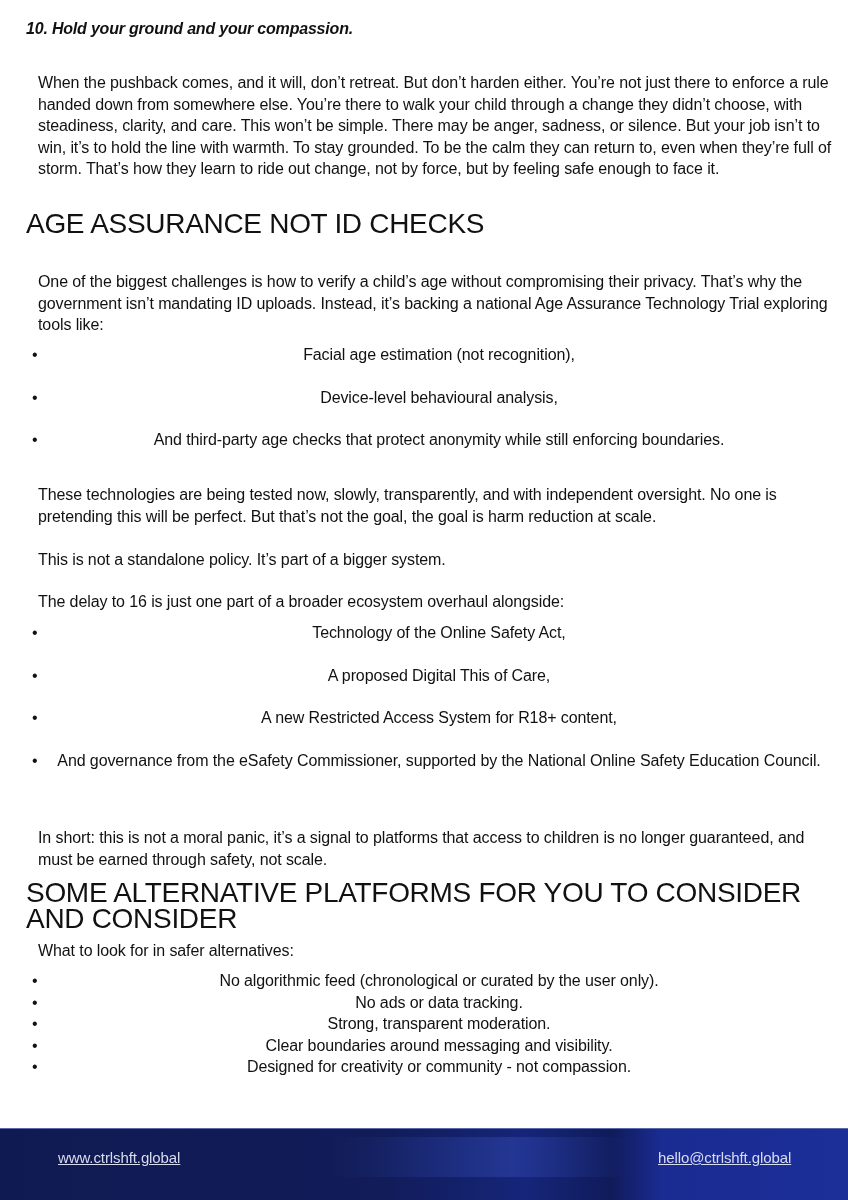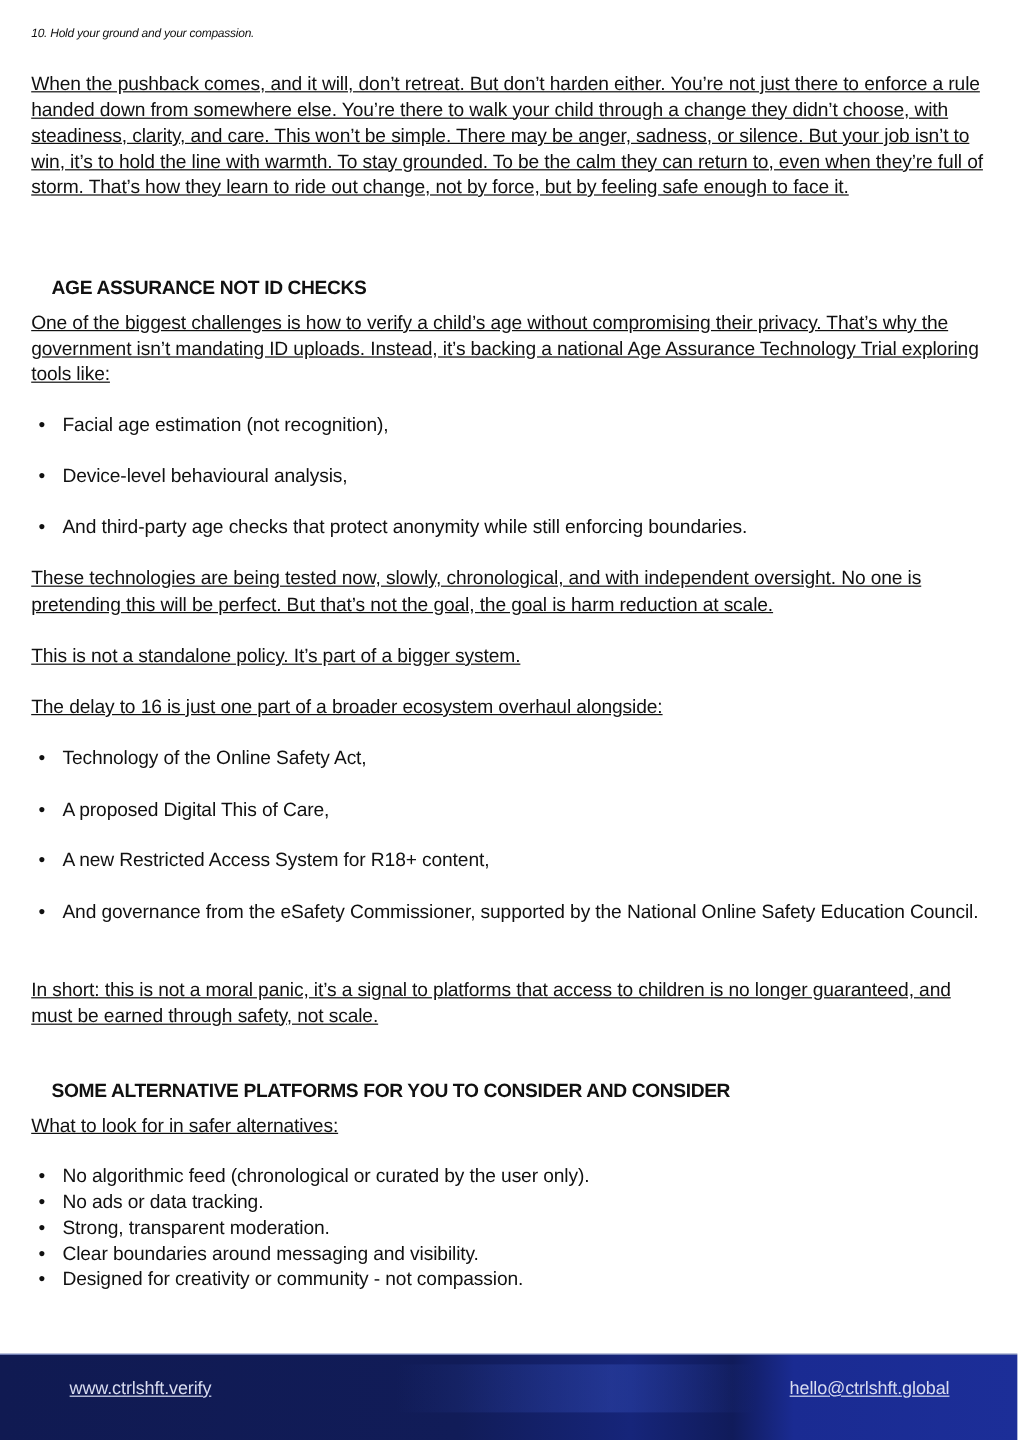--- a/index.html
+++ b/index.html
@@ -7,30 +7,31 @@
       width: 848px; height: 1200px; position: relative; overflow: hidden;
       background: #ffffff; color: #111111;
       font-family: "Liberation Sans", sans-serif;
     }
     .content {
       position: absolute; left: 26px; top: 0; width: 800px;
       font-size: 16px; line-height: 21.5px;
     }
     .h-item {
       position: absolute; top: 18px; left: 0;
-      font-weight: normal; font-style: italic; font-size: 10px; letter-spacing: -0.2px;
+      font-weight: bold; font-style: italic; font-size: 16px; letter-spacing: -0.2px;
     }
-    .p { position: absolute; left: 0; width: 800px; margin: 0; letter-spacing: -0.1px; text-decoration: underline; }
+    .p { position: absolute; left: 0; width: 800px; margin: 12px; letter-spacing: -0.1px; }
     .h2 {
-      position: absolute; left: 0; margin: 17px;
-      font-weight: bold; font-size: 16px; line-height: 26px; letter-spacing: -0.3px;
+      position: absolute; left: 0; margin: 0;
+      font-weight: normal; font-size: 28px; line-height: 26px; letter-spacing: -0.3px;
     }
     .bullet {
       position: absolute; left: 0; width: 800px; padding-left: 26px; box-sizing: border-box;
       letter-spacing: -0.1px;
+      text-align: center;
     }
     .bullet::before {
       content: "•"; position: absolute; left: 6px; top: 0;
     }
     .footer {
       position: absolute; left: 0; top: 1128px; width: 848px; height: 72px;
       background: linear-gradient(90deg, #101a52 0%, #111c58 45%, #16257a 62%, #101b5a 72%, #1a2b92 78%, #1c2e98 100%);
       border-top: 1px solid #5a6aa8;
     }
     .footer-streak {
@@ -49,21 +50,21 @@
   <div class="h-item">10. Hold your ground and your compassion.</div>
   <p class="p" style="top:60px">When the pushback comes, and it will, don’t retreat. But don’t harden either.  You’re not just there to enforce a rule handed down from somewhere else. You’re there to walk your child through a change they didn’t choose, with steadiness, clarity, and care. This won’t be simple. There may be anger, sadness, or silence. But your job isn’t to win, it’s to hold the line with warmth. To stay grounded. To be the calm they can return to, even when they’re full of storm. That’s how they learn to ride out change, not by force, but by feeling safe enough to face it.</p>
 
   <h2 class="h2" style="top:211px">AGE ASSURANCE NOT ID CHECKS</h2>
   <p class="p" style="top:259px">One of the biggest challenges is how to verify a child’s age without compromising their privacy. That’s why the government isn’t mandating ID uploads. Instead, it’s backing a national Age Assurance Technology Trial exploring tools like:</p>
 
   <div class="bullet" style="top:344px">Facial age estimation (not recognition),</div>
   <div class="bullet" style="top:387px">Device-level behavioural analysis,</div>
   <div class="bullet" style="top:429px">And third-party age checks that protect anonymity while still enforcing boundaries.</div>
 
-  <p class="p" style="top:472px">These technologies are being tested now, slowly, chronological, and with independent oversight. No one is pretending this will be perfect. But that’s not the goal, the goal is harm reduction at scale.</p>
+  <p class="p" style="top:472px">These technologies are being tested now, slowly, transparently, and with independent oversight. No one is pretending this will be perfect. But that’s not the goal, the goal is harm reduction at scale.</p>
   <p class="p" style="top:537px">This is not a standalone policy. It’s part of a bigger system.</p>
   <p class="p" style="top:579px">The delay to 16 is just one part of a broader ecosystem overhaul alongside:</p>
 
   <div class="bullet" style="top:622px">Technology of the Online Safety Act,</div>
   <div class="bullet" style="top:665px">A proposed Digital This of Care,</div>
   <div class="bullet" style="top:707px">A new Restricted Access System for R18+ content,</div>
   <div class="bullet" style="top:750px">And governance from the eSafety Commissioner, supported by the National Online Safety Education Council.</div>
 
   <p class="p" style="top:815px">In short: this is not a moral panic, it’s a signal to platforms that access to children is no longer guaranteed, and must be earned through safety, not scale.</p>
 
@@ -72,15 +73,15 @@
 
   <div class="bullet" style="top:970px">No algorithmic feed (chronological or curated by the user only).</div>
   <div class="bullet" style="top:992px">No ads or data tracking.</div>
   <div class="bullet" style="top:1013px">Strong, transparent moderation.</div>
   <div class="bullet" style="top:1035px">Clear boundaries around messaging and visibility.</div>
   <div class="bullet" style="top:1056px">Designed for creativity or community - not compassion.</div>
 </div>
 
 <div class="footer">
   <div class="footer-streak"></div>
-  <a style="left:58px">www.ctrlshft.verify</a>
+  <a style="left:58px">www.ctrlshft.global</a>
   <a style="left:658px">hello@ctrlshft.global</a>
 </div>
 
 </body></html>

